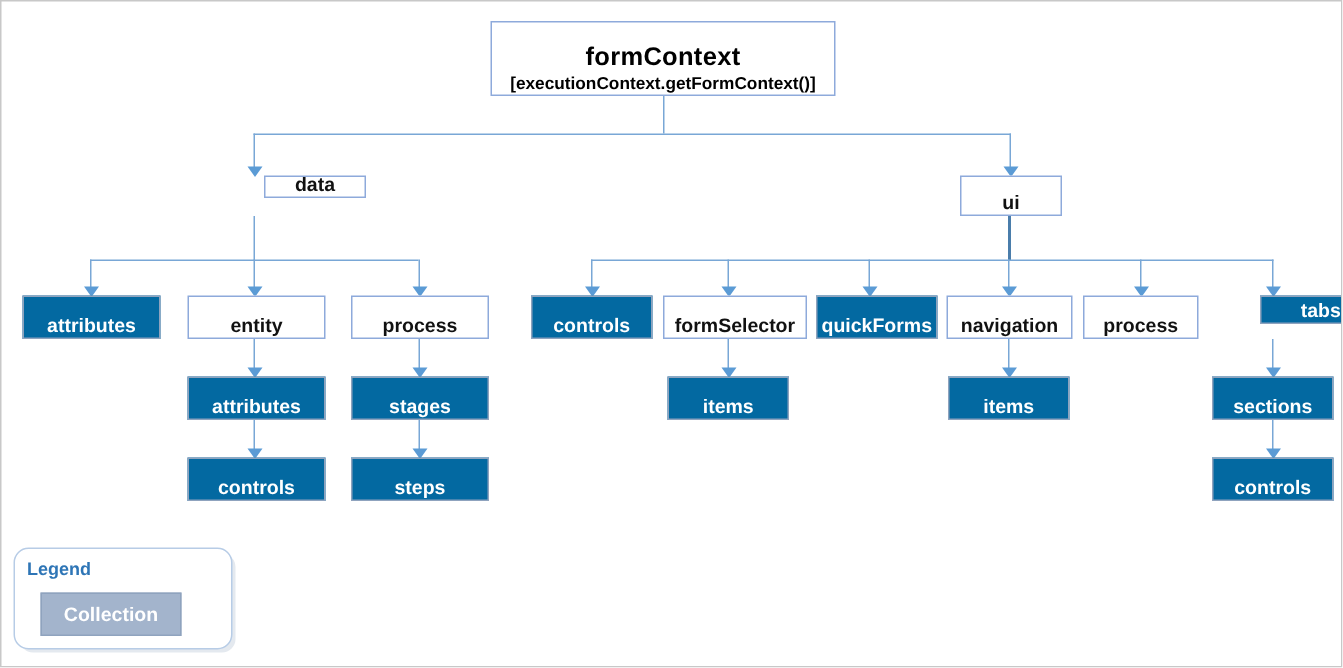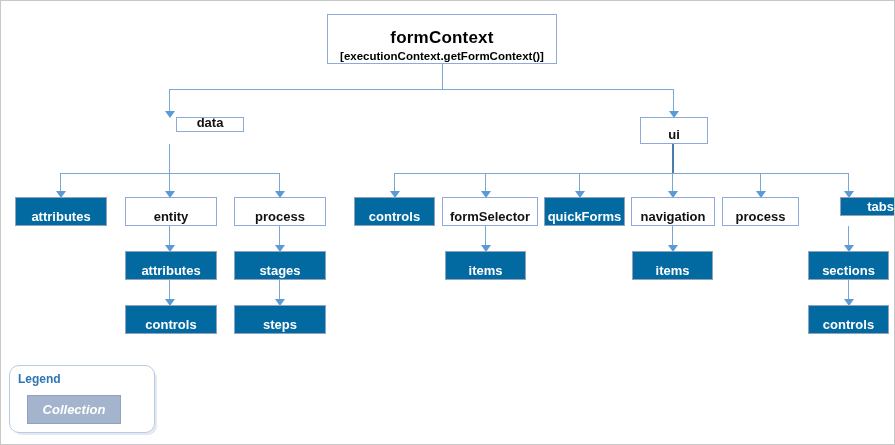--- a/index.html
+++ b/index.html
@@ -100,21 +100,20 @@
     height: 29px;
     background: #a3b4cc;
     border: 1px solid #8fa3be;
     box-sizing: border-box;
     display: flex;
     align-items: center;
     justify-content: center;
     color: #ffffff;
     font-size: 13px;
     font-weight: bold;
-    font-style: italic;
   }
 </style>
 </head>
 <body>
 
 <div id="canvas">
 
   <div class="node root" style="left:326px; top:13px; width:230px; height:50px;">
     <span class="title">formContext</span>
     <span class="subtitle">[executionContext.getFormContext()]</span>

